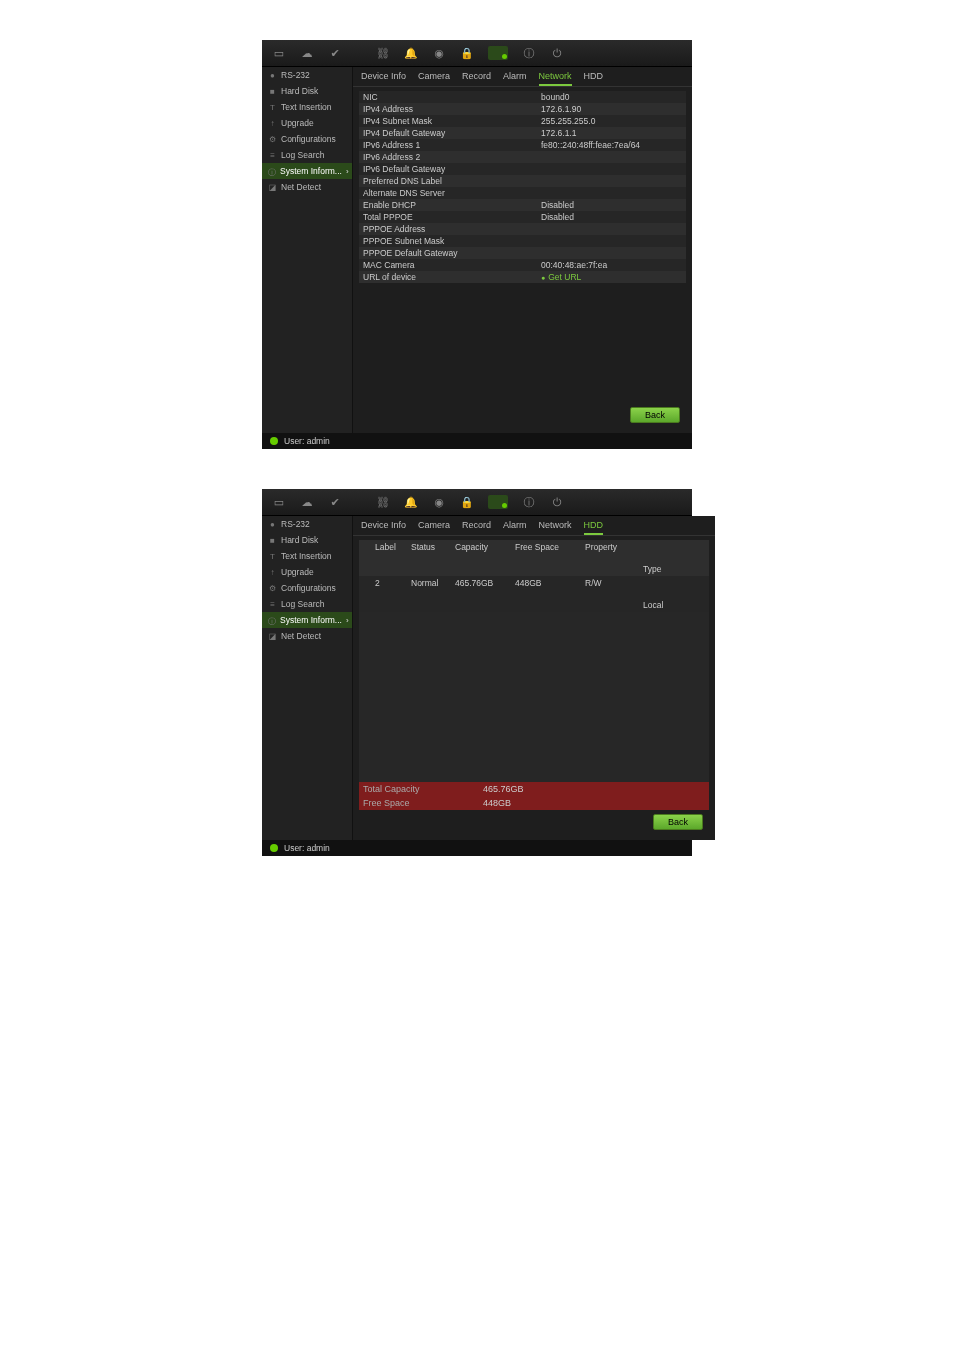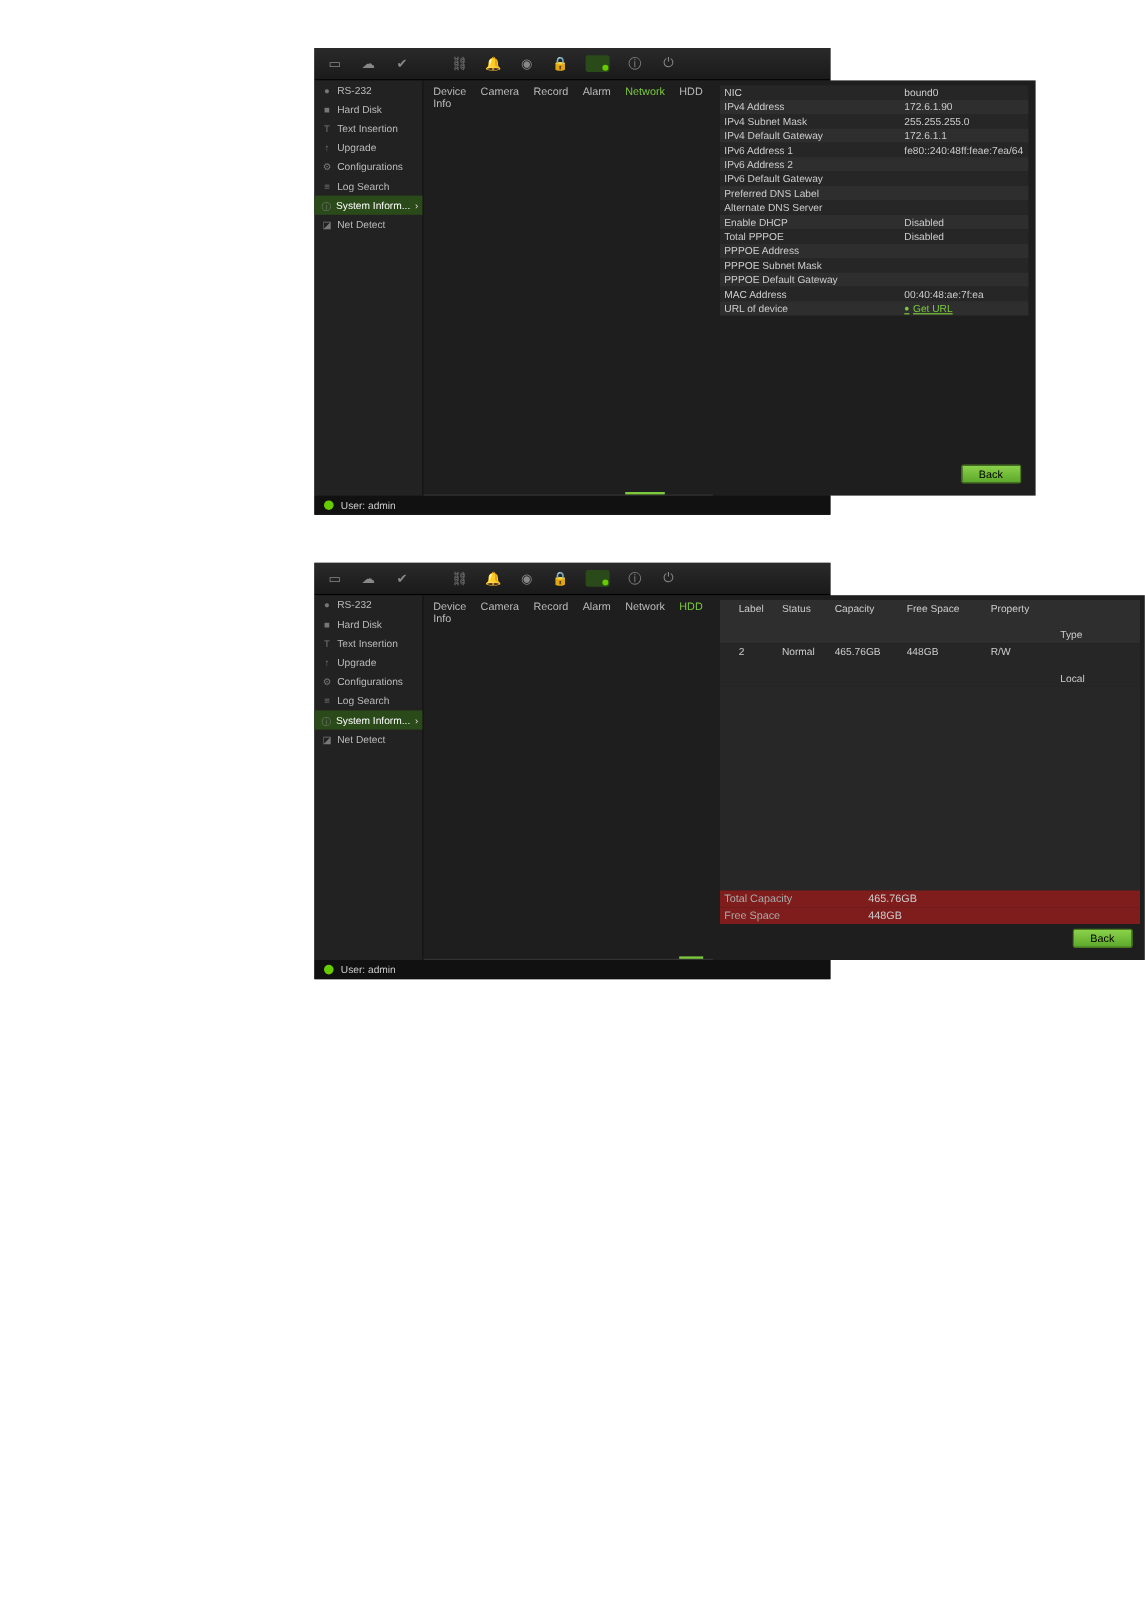--- a/index.html
+++ b/index.html
@@ -82,21 +82,21 @@
   }
   .sidebar-item.selected .chev {
     margin-left: auto;
     font-size: 8px;
     color: #ddd;
   }
   .main {
     flex: 1;
     background: #1e1e1e;
     display: flex;
-    flex-direction: row;
+    flex-direction: column;
   }
   .tabs {
     display: flex;
     gap: 12px;
     padding: 4px 8px 0 8px;
     font-size: 9px;
     color: #bbb;
     border-bottom: 1px solid #333;
   }
   .tab {
@@ -110,26 +110,27 @@
   .content {
     flex: 1;
     padding: 4px 6px 6px 6px;
     display: flex;
     flex-direction: column;
   }
   .kv-row {
     display: flex;
     font-size: 8.5px;
     padding: 1px 4px;
+    gap: 28px;
   }
   .kv-row:nth-child(odd) { background: #262626; }
   .kv-row:nth-child(even) { background: #2e2e2e; }
   .kv-label { flex: 0 0 150px; color: #ccc; }
   .kv-value { flex: 1; color: #ccc; }
-  .kv-value.link { color: #7cc93e; text-decoration: underline; }
+  .kv-value.link { color: #7cc93e; }
   .kv-value.link::before {
     content:"●";
     color:#7cc93e;
     margin-right:3px;
     font-size:7px;
     vertical-align:middle;
   }
   .spacer { flex: 1; min-height: 120px; }
   .footer-btn-row {
     display: flex;
@@ -303,21 +304,21 @@
             </div>
             <div class="kv-row">
               <div class="kv-label">PPPOE Subnet Mask</div>
               <div class="kv-value"></div>
             </div>
             <div class="kv-row">
               <div class="kv-label">PPPOE Default Gateway</div>
               <div class="kv-value"></div>
             </div>
             <div class="kv-row">
-              <div class="kv-label">MAC Address</div>
+              <div class="kv-label">MAC Camera</div>
               <div class="kv-value">00:40:48:ae:7f:ea</div>
             </div>
             <div class="kv-row">
               <div class="kv-label">URL of device</div>
               <div class="kv-value link">Get URL</div>
             </div>
           </div>
         <div class="spacer"></div>
         <div class="footer-btn-row">
           <button class="btn">Back</button>

